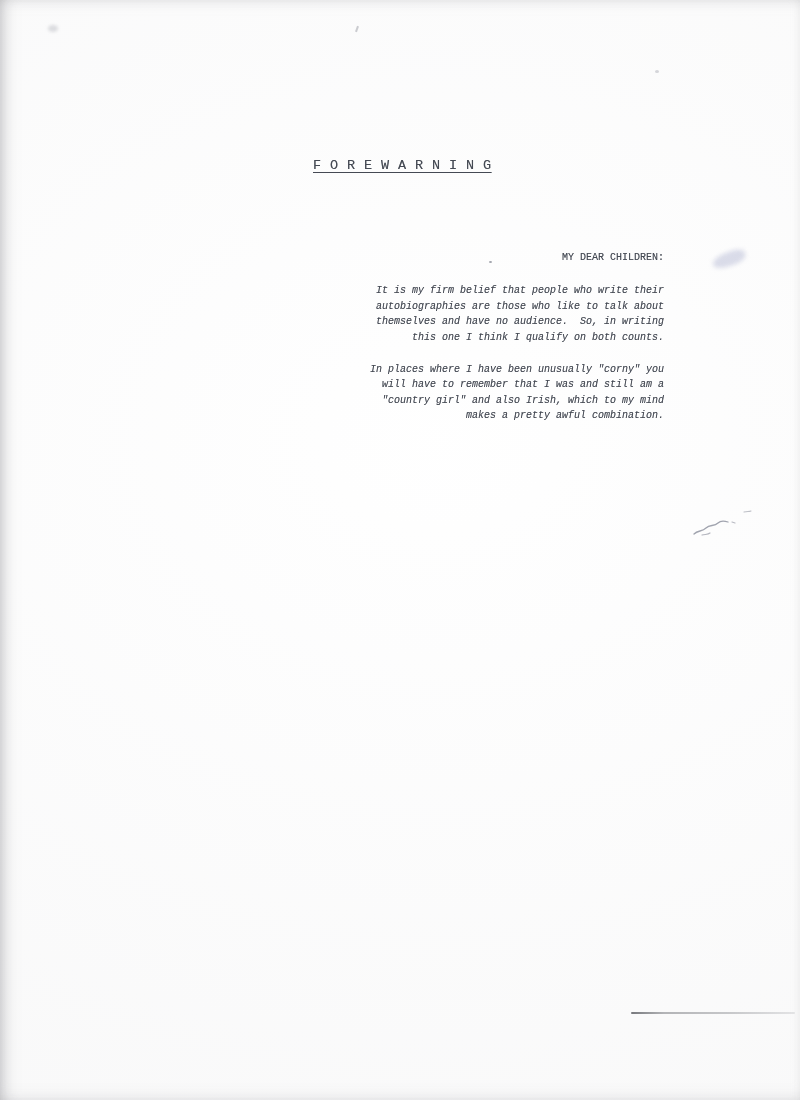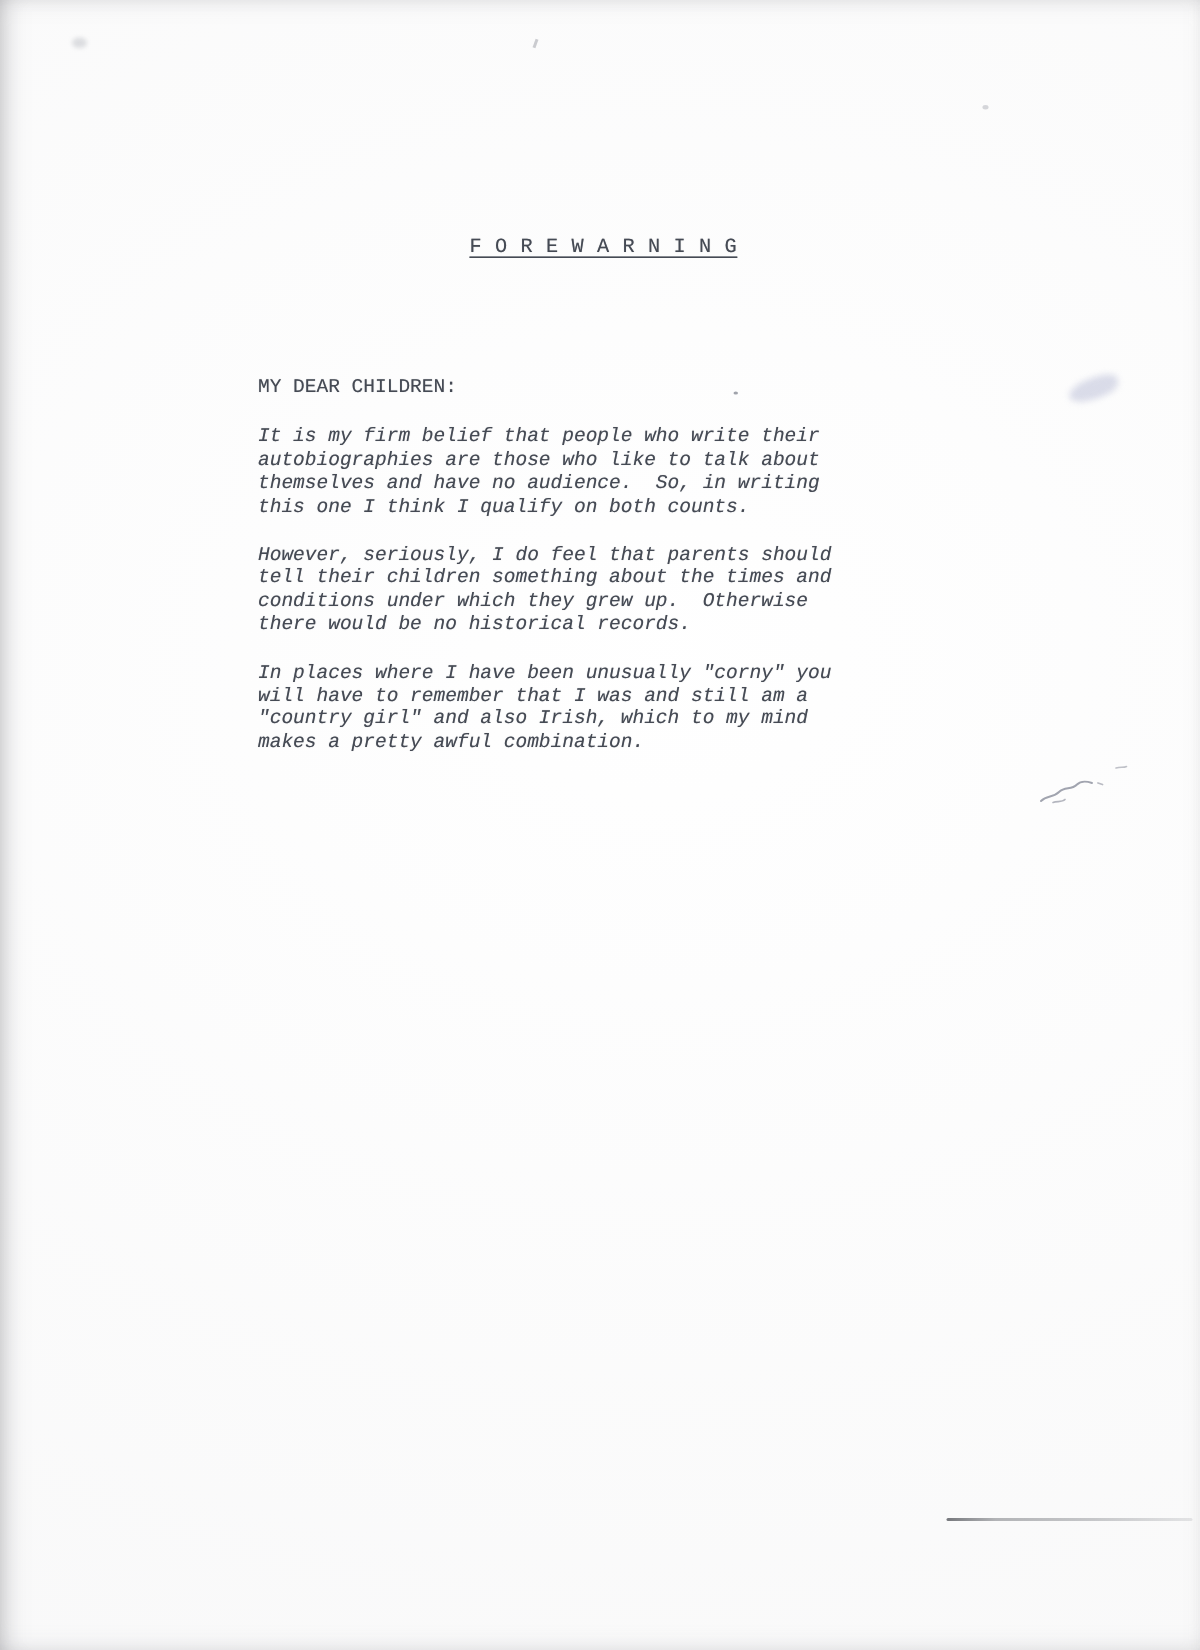--- a/index.html
+++ b/index.html
@@ -15,36 +15,37 @@
   }
   .page {
     position: absolute; inset: 0;
     background:
       radial-gradient(ellipse 900px 700px at 55% 40%, rgba(255,255,255,0.9), rgba(244,244,245,0.35)),
       var(--paper);
     box-shadow: inset 14px 0 18px -14px rgba(120,120,125,0.55),
                 inset 0 10px 16px -12px rgba(150,150,155,0.35),
                 inset 0 -12px 18px -14px rgba(150,150,155,0.30),
                 inset -8px 0 14px -12px rgba(160,160,165,0.25);
+    text-align: right;
   }
   .doc-title {
     position: absolute; left: 313px; top: 158px;
     margin: 0;
     font-size: 13.5px; font-weight: normal;
     color: var(--ink);
     letter-spacing: 0.4px;
     text-decoration: underline;
     text-underline-offset: 3px;
     text-decoration-thickness: 1px;
     text-shadow: 0 0 0.5px rgba(69,74,84,0.55);
     white-space: pre;
   }
   .doc-body {
     position: absolute; left: 172px; top: 250px; width: 492px;
-    font-size: 13px; line-height: 15.4px;
+    font-size: 10px; line-height: 15.4px;
     color: var(--ink);
     text-shadow: 0 0 0.5px rgba(69,74,84,0.5);
   }
   .salutation { margin: 0 0 18px 0; white-space: pre-wrap; }
   .para { margin: 0 0 17px 0; white-space: pre-wrap; font-style: italic; }
   
   .artifact { position: absolute; pointer-events: none; }
   .dot-after-salutation { left: 489px; top: 261px; width: 3px; height: 2px;
     background: rgba(110,115,128,0.65); border-radius: 50%; }
   .smudge-right-1 { left: 712px; top: 252px; width: 34px; height: 14px;
@@ -69,24 +70,20 @@
 <div class="page">
 
   <h1 class="doc-title">F O R E W A R N I N G</h1>
 
   <div class="doc-body">
     <p class="salutation">MY DEAR CHILDREN:</p>
     <p class="para">It is my firm belief that people who write their
 autobiographies are those who like to talk about
 themselves and have no audience.  So, in writing
 this one I think I qualify on both counts.</p>
-    <p class="para">However, seriously, I do feel that parents should
-tell their children something about the times and
-conditions under which they grew up.  Otherwise
-there would be no historical records.</p>
     <p class="para">In places where I have been unusually "corny" you
 will have to remember that I was and still am a
 "country girl" and also Irish, which to my mind
 makes a pretty awful combination.</p>
   </div>
 
   <div class="artifact dot-after-salutation"></div>
   <div class="artifact smudge-right-1"></div>
   <div class="artifact speck-top-center"></div>
   <div class="artifact speck-top-left"></div>

